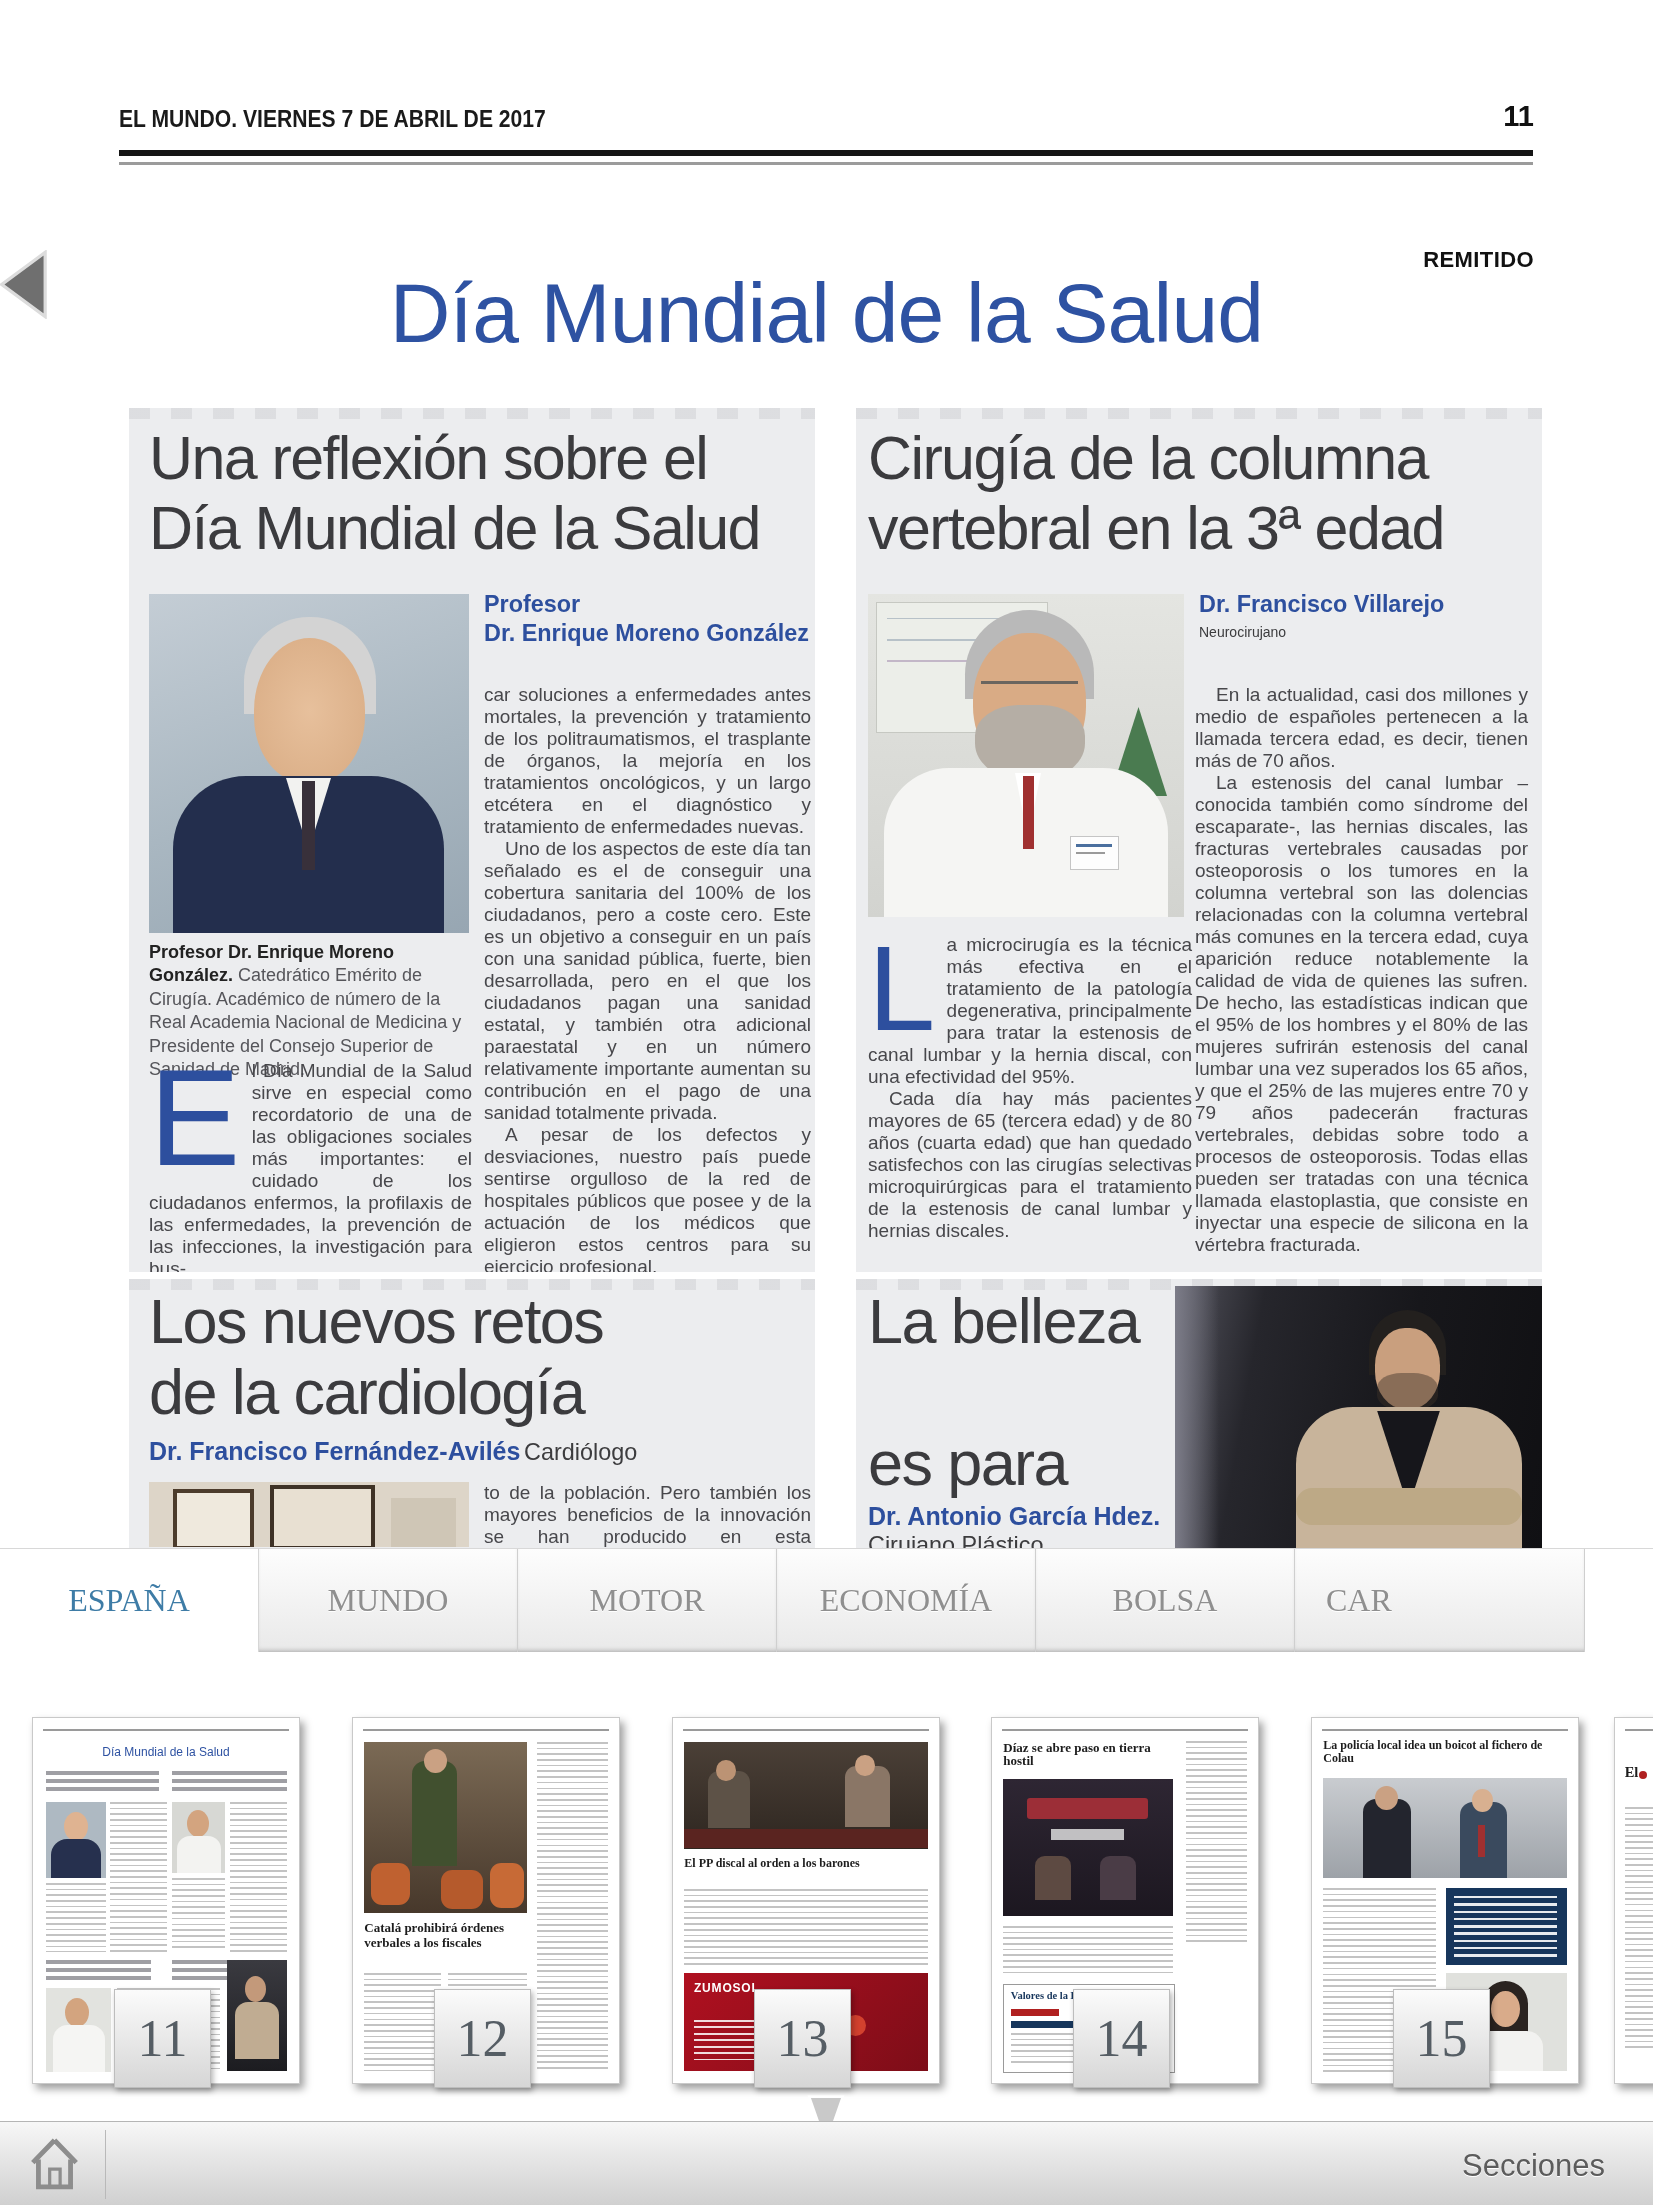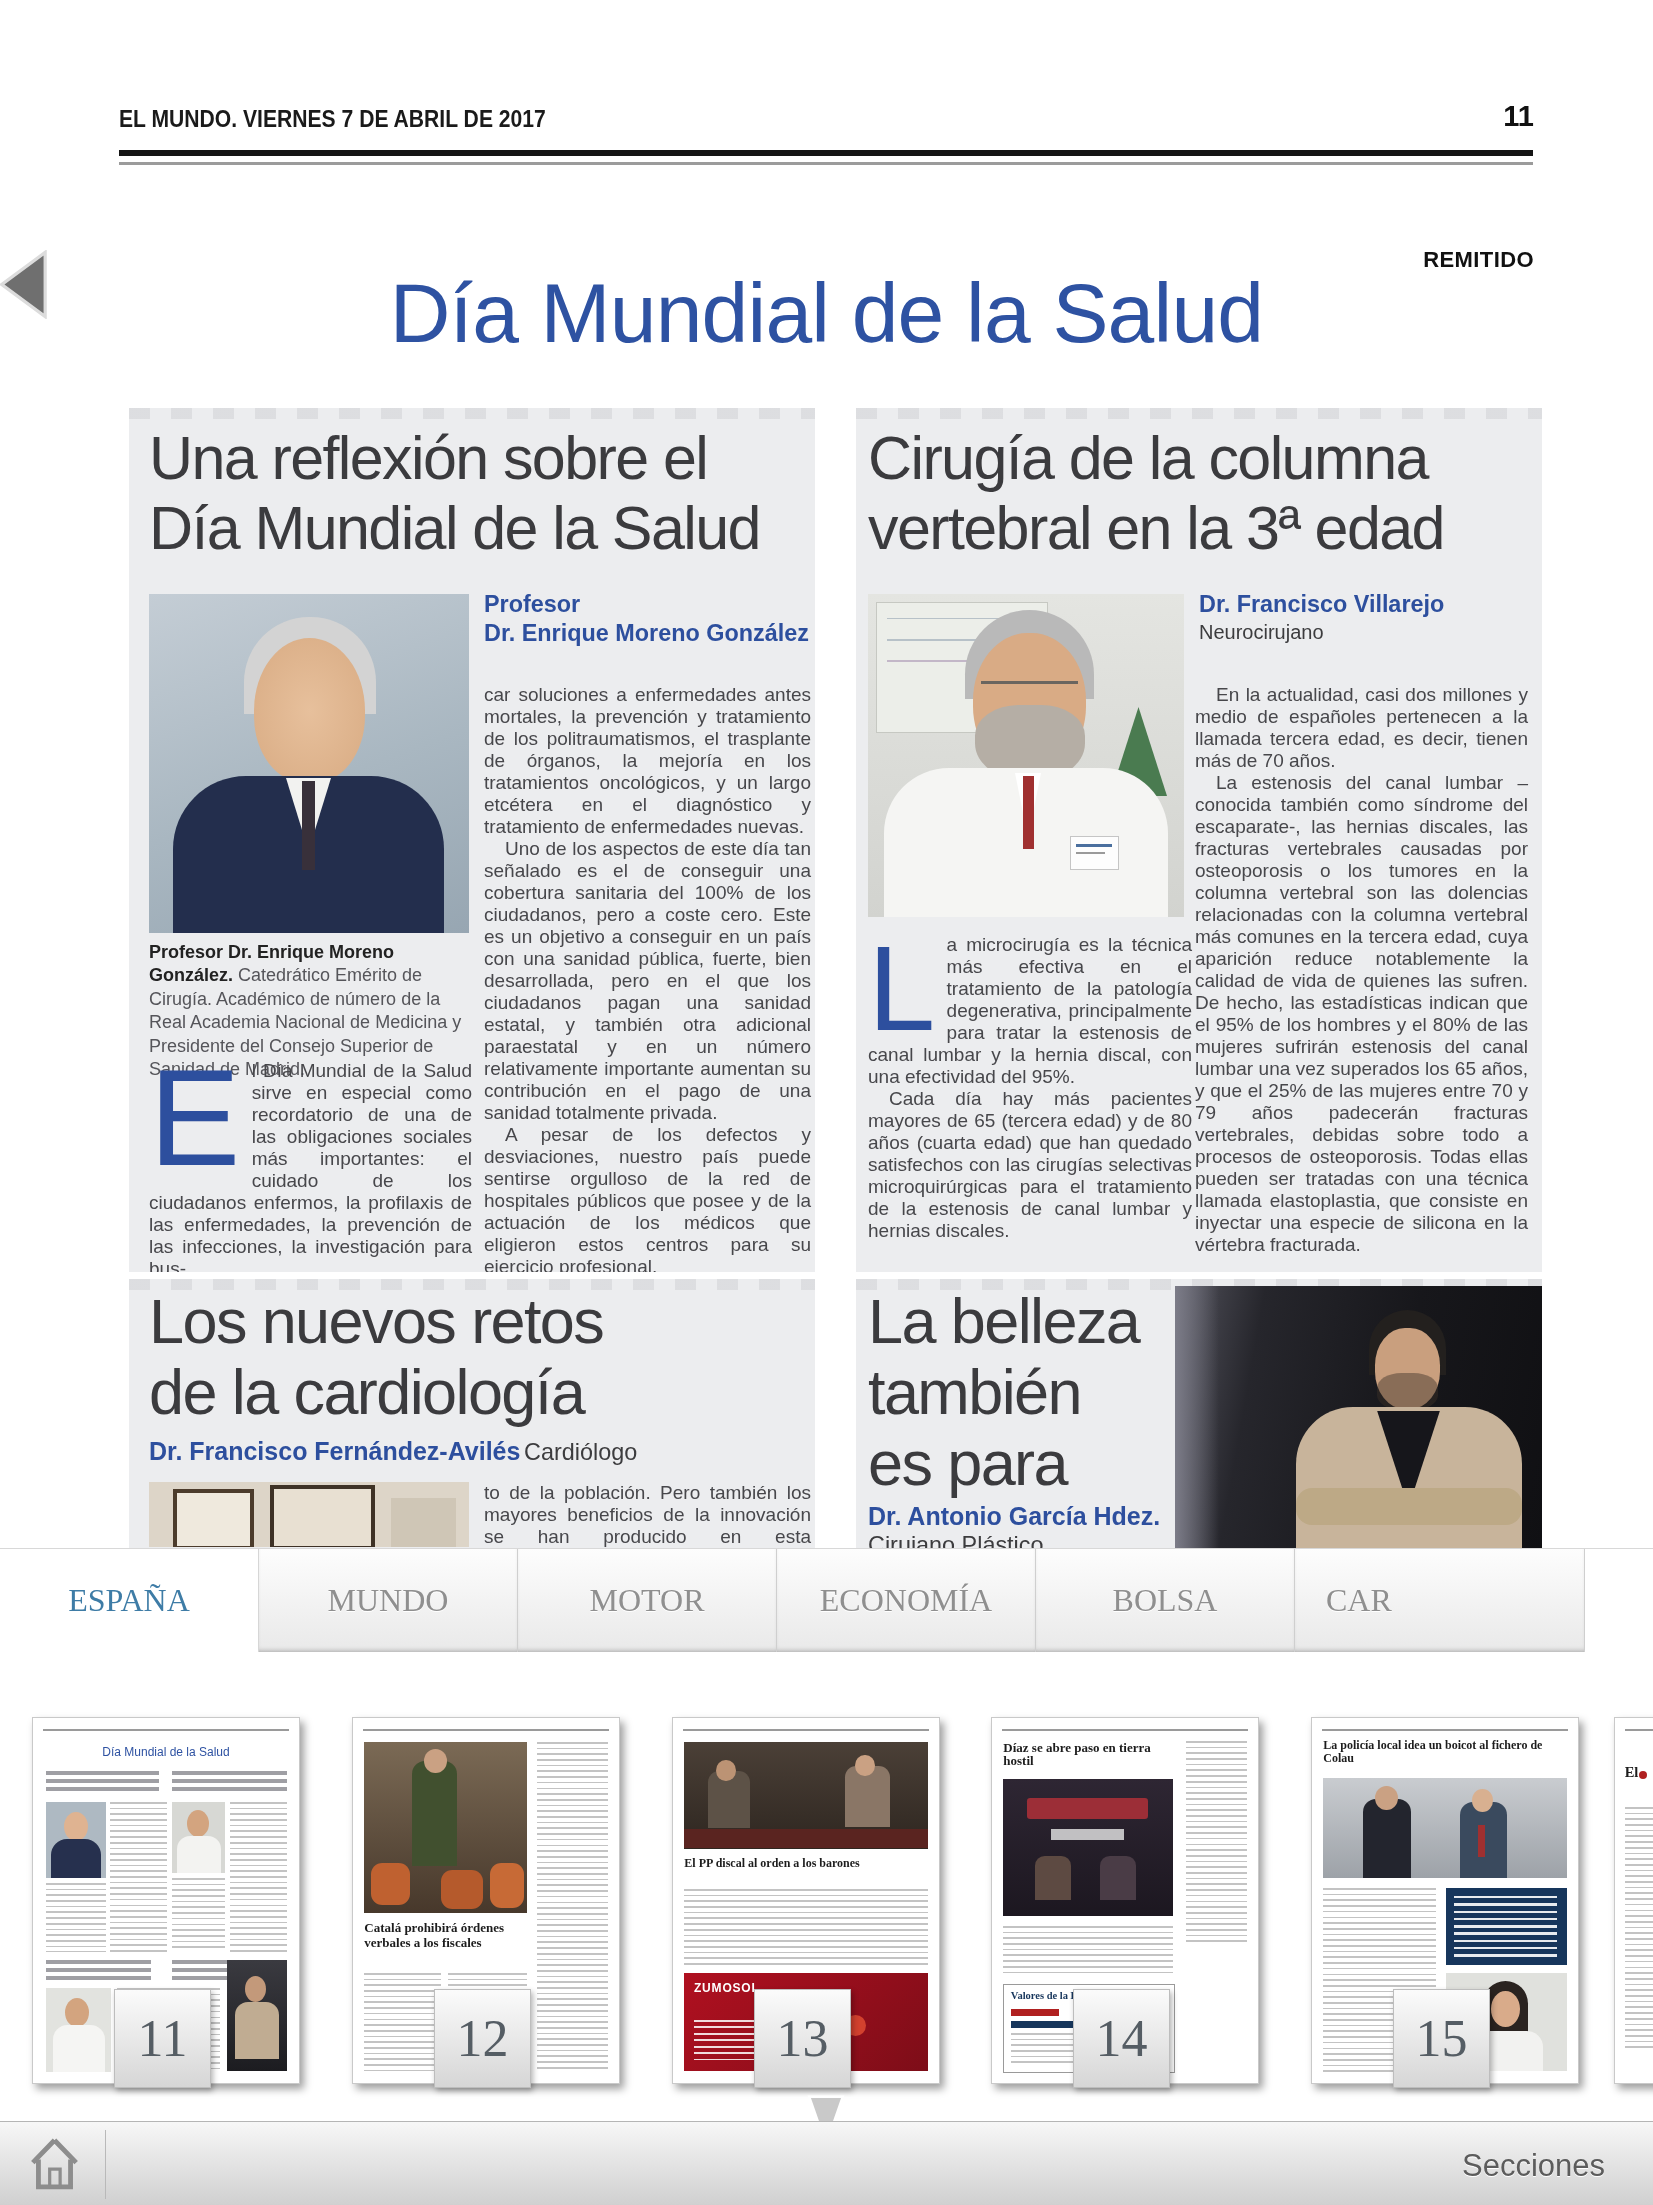--- a/index.html
+++ b/index.html
@@ -20,21 +20,21 @@
   .maintitle{left:0;top:265px;width:1653px;text-align:center;font-size:84px;font-weight:200;
              letter-spacing:-0.8px;color:#2e52a2;}
 
   
   .block{position:absolute;background:#ecedef;overflow:hidden;}
   .block::before{content:"";position:absolute;left:0;right:0;top:0;height:10.5px;
      background:repeating-linear-gradient(90deg,#d9dadd 0 21px,rgba(0,0,0,0) 21px 42px);opacity:.8;}
   .hl{position:absolute;font-size:61px;line-height:69px;font-weight:200;letter-spacing:-1.6px;
       color:#3b3b3e;white-space:nowrap;}
   .byline-blue{color:#2d4f9e;font-weight:bold;font-size:23.4px;line-height:29px;}
-  .byline-role{color:#3c3c3e;font-size:20px;line-height:27.4px;}
+  .byline-role{color:#3c3c3e;font-size:14px;line-height:27.4px;}
   .bodytext{position:absolute;font-size:19px;line-height:22px;color:#47474b;
             text-align:justify;}
   .bodytext p{margin:0;}
   .bodytext p.ind{text-indent:21px;}
   .dropcap{float:left;color:#2d4f9e;font-size:137px;line-height:110px;font-weight:300;
            margin:3.2px 11.3px 0 0;}
   .caption{position:absolute;font-size:18px;line-height:23.4px;color:#55555a;}
   .caption .cb{font-weight:bold;color:#222;}
   .photo{position:absolute;overflow:hidden;}
 
@@ -175,21 +175,20 @@
       <div class="abs" style="left:121px;top:3.2px;width:97px;height:57px;background:#e8e0d2;border:4.8px solid #3e3226;"></div>
       <div class="abs" style="left:242px;top:16px;width:65px;height:49px;background:#cfc6b6;"></div>
     </div>
     <div class="bodytext" style="left:355px;top:203px;width:327px;">
       <p>to de la población. Pero también los mayores beneficios de la innovación se han producido en esta especialidad, de tal forma que gran parte del incremento de la espe-</p>
     </div>
   </section>
 
   <section class="block" style="left:856px;top:1279px;width:686px;height:269px;">
     <div class="hl" style="left:12px;top:8px;font-size:63px;text-align:center;">La belleza</div>
-    <div class="hl" style="left:12px;top:79px;font-size:63px;">también</div>
     <div class="hl" style="left:12px;top:150px;font-size:63px;">es para</div>
 
     <div class="photo" style="left:319px;top:6.5px;width:367px;height:262px;background:linear-gradient(100deg,#55555f 0%,#26262c 22%,#17171b 60%,#101013 100%);">
       <div class="abs" style="left:0;top:0;width:44px;height:262px;background:linear-gradient(90deg,#7c7c88,rgba(0,0,0,0));"></div>
       <div class="abs" style="left:194px;top:24px;width:77px;height:65px;background:#23201e;border-radius:39px 39px 0 0;"></div>
       <div class="abs" style="left:200px;top:42px;width:65px;height:81px;background:#c99f7e;border-radius:46%;"></div>
       <div class="abs" style="left:202px;top:87px;width:61px;height:37px;background:rgba(60,48,40,.45);border-radius:40%;"></div>
       <div class="abs" style="left:121px;top:121px;width:226px;height:141px;background:#c8b49b;border-radius:57px 57px 0 0;"></div>
       <div class="abs" style="left:202px;top:125px;width:63px;height:97px;background:#16161b;clip-path:polygon(0 0,100% 0,50% 100%);"></div>
       <div class="abs" style="left:121px;top:202px;width:226px;height:37px;background:#bda986;border-radius:16px;"></div>

